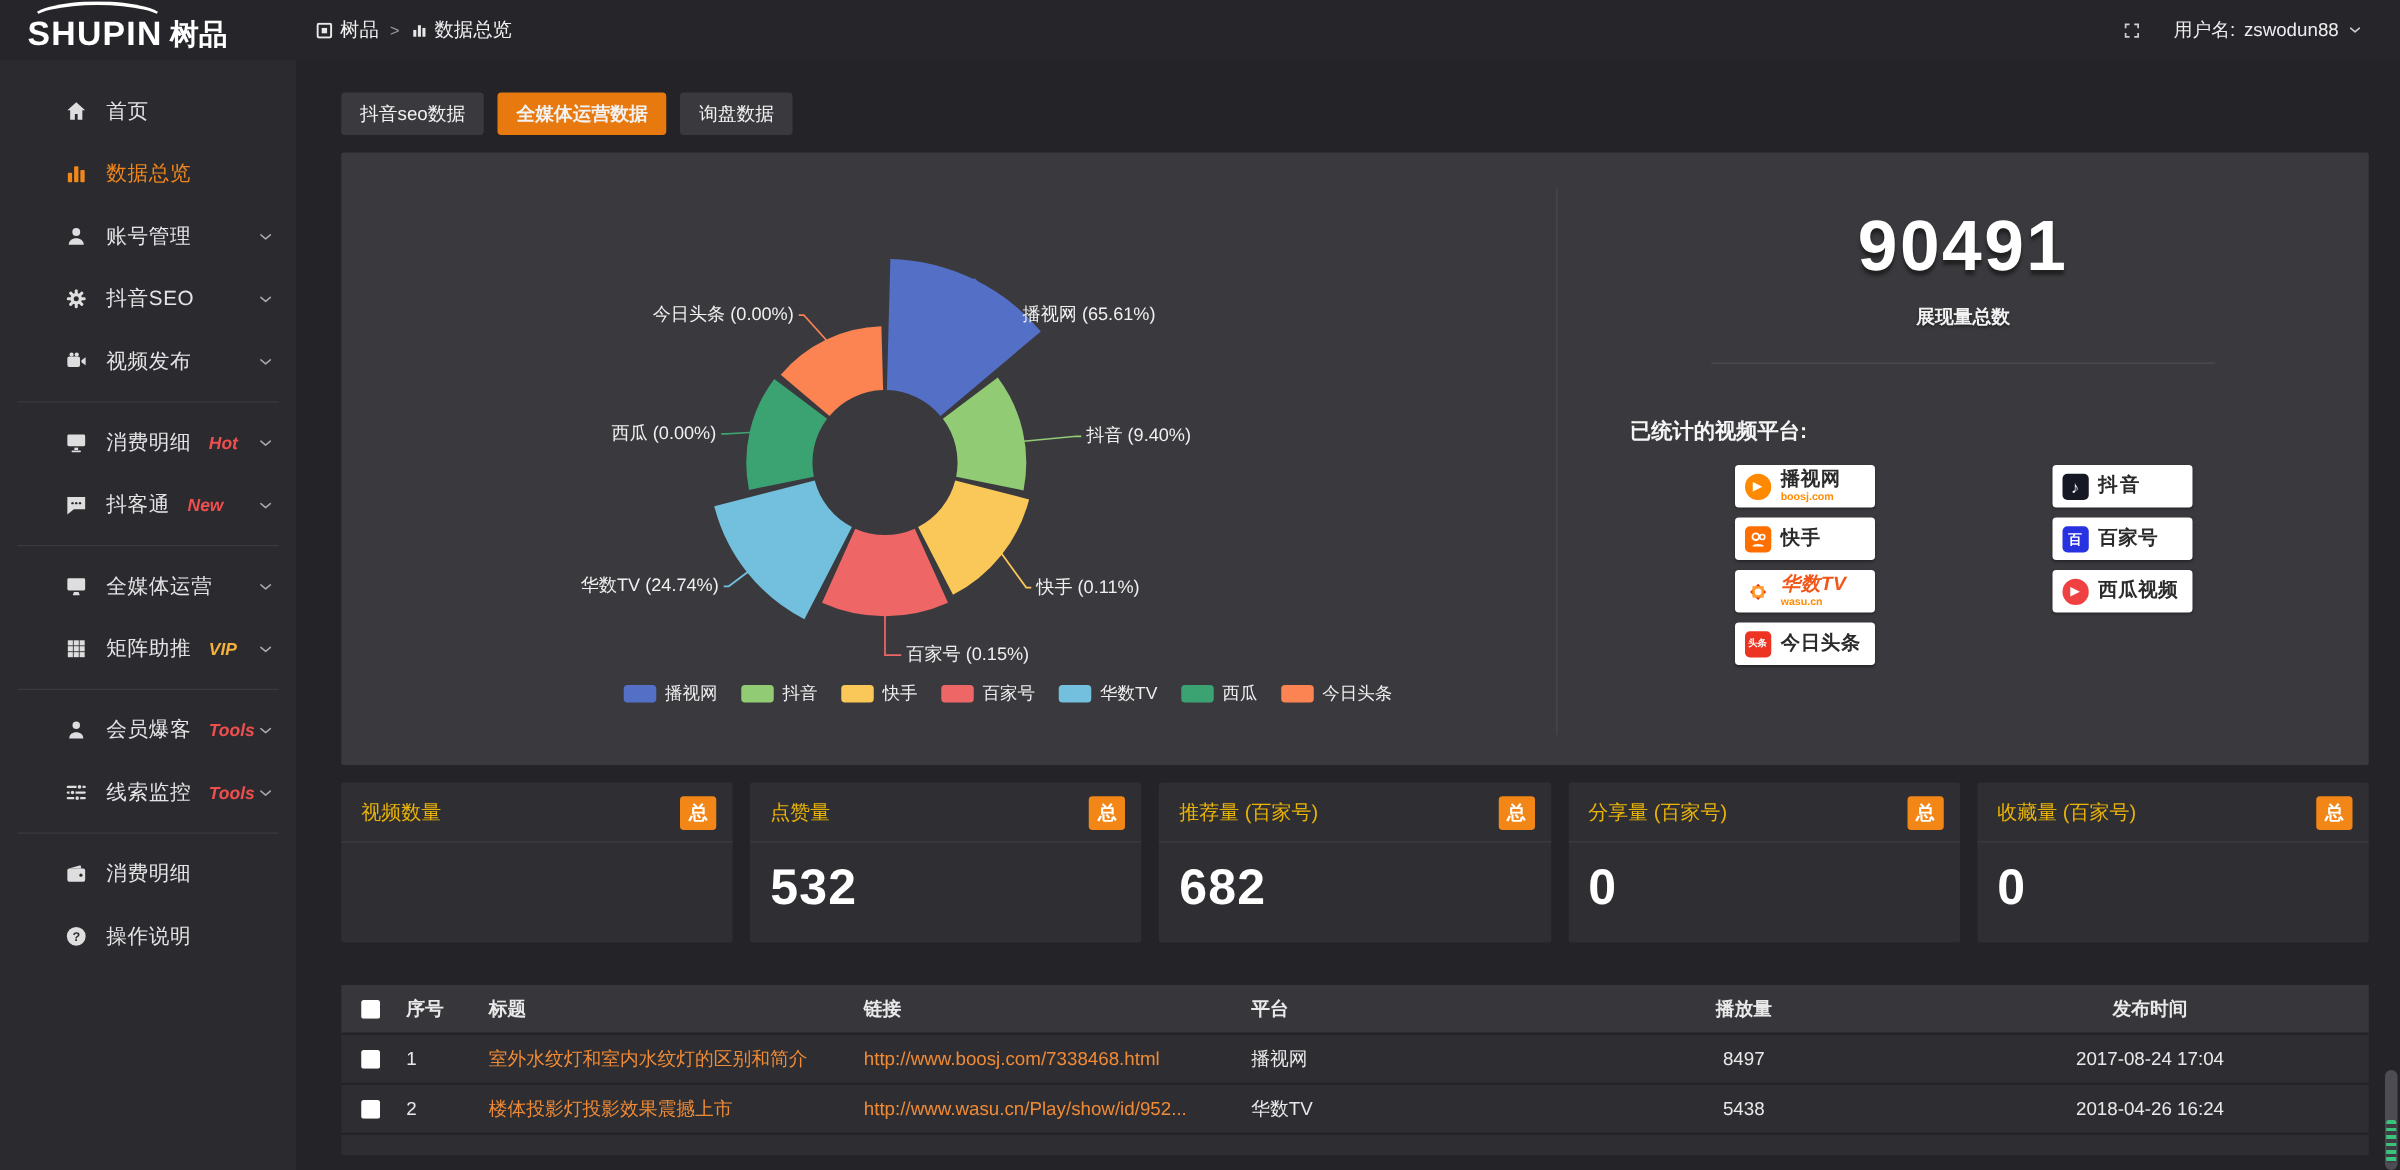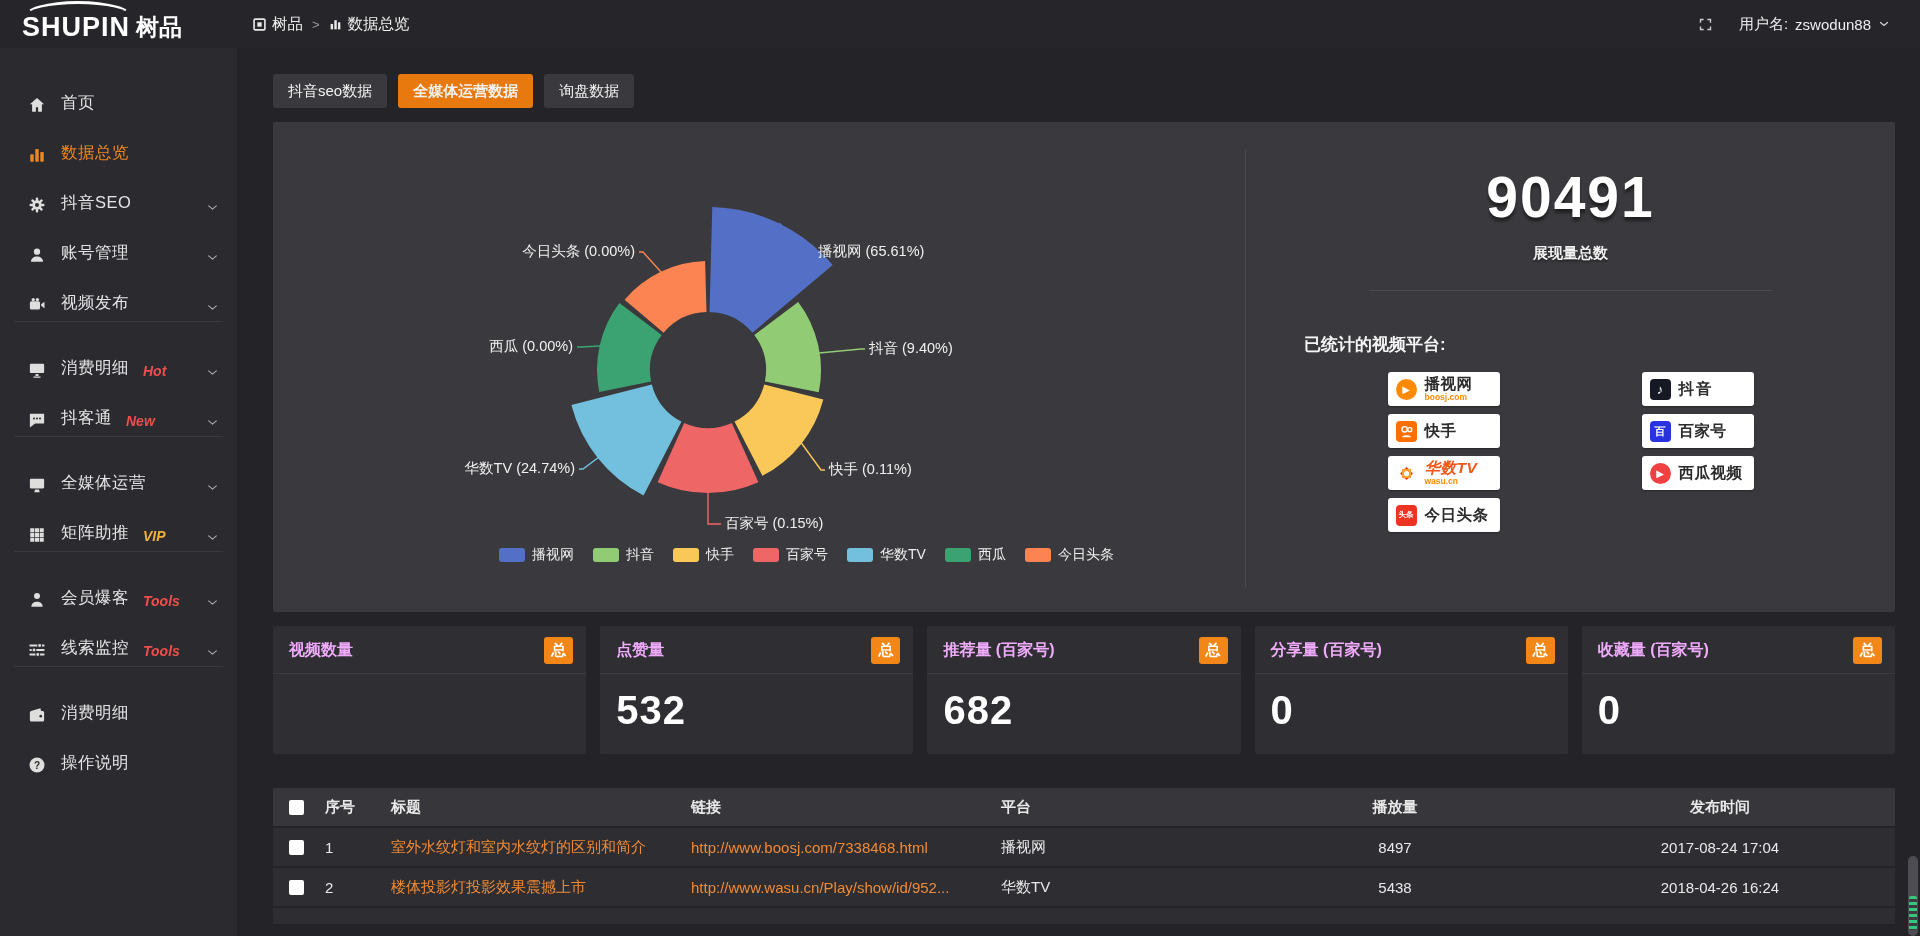--- a/index.html
+++ b/index.html
@@ -19,21 +19,21 @@
   .crumb { display:flex; align-items:center; gap:6px; }
   .crumb .ic { display:inline-flex; color:#e8e8e8; }
   .crumb-sep { color:#9a9a9e; font-size:13px; }
   .topbar-right { margin-left:auto; display:flex; align-items:center; gap:26px; padding-right:30px; color:#ededef; }
   .fs-icon { display:inline-flex; color:#cfcfd2; cursor:pointer;}
   .userbox { display:flex; align-items:center; gap:7px; font-size:15px; cursor:pointer;}
   .userbox .chev { display:inline-flex; color:#cfcfd2; }
 
   
   .sidebar { position:absolute; left:0; top:48px; width:237px; height:888px; background:#2b2b2f; padding-top:16px; }
-  .side-item { height:50px; display:flex; align-items:flex-end; padding:0 18px 0 27px; cursor:pointer; color:#e4e4e6; }
+  .side-item { height:50px; display:flex; align-items:center; padding:0 18px 0 27px; cursor:pointer; color:#e4e4e6;margin-left:24px; }
   .side-item .s-icon { width:19px; height:19px; display:inline-flex; align-items:center; justify-content:center; color:#dededf; flex:0 0 19px;}
   .side-item .s-icon svg { width:18px; height:18px; }
   .side-item .s-label { font-size:16.5px; margin-left:15px; letter-spacing:.5px; }
   .side-item .s-tag { font-size:14px; font-weight:bold; font-style:italic; margin-left:14px; }
   .side-item .s-chev { margin-left:auto; color:#a8a8ac; display:inline-flex; }
   .side-item.active .s-label, .side-item.active .s-icon { color:#f0861c; }
   .side-div { height:1px; background:#3a3a3e; margin:7px 14px; }
 
   
   .main { position:absolute; left:237px; top:48px; width:1683px; height:888px; padding:26px 25px 0 36px; }
@@ -68,21 +68,21 @@
   .pname { color:#2b2b2b; font-size:15.5px; font-weight:bold; letter-spacing:.5px;}
   .psub { font-size:8.5px; font-weight:bold; color:#ff8a00; margin-top:1px;}
   .pb-wasu .pname { color:#f25618; font-style:italic;}
   .pb-douyin .pname { letter-spacing:2px; }
 
   
   .stats { display:flex; gap:14px; margin-top:14px; }
   .card { flex:1; height:128px; background:#2f2f33; border-radius:2px; }
   .card-head { display:flex; align-items:center; justify-content:space-between; padding:11px 13px 9px 16px;
     border-bottom:1px solid #3d3d41; }
-  .card-label { color:#f0abfc; font-size:16px;font-weight:bold; }
+  .card-label { color:#eab308; font-size:16px; }
   .badge { background:#f28617; color:#fff; font-size:15px; font-weight:bold; padding:4px 7px; border-radius:3px; cursor:pointer;}
   .card-value { color:#ffffff; font-size:40px; font-weight:bold; padding:14px 0 0 16px; letter-spacing:1px;}
 
   
   .tbl { margin-top:34px; width:1622px; }
   .trow { display:flex; align-items:center; background:#2e2e32; border-bottom:2px solid #242428; height:40px; }
   .trow.head { background:#37373b; font-weight:bold; }
   .tcell { color:#e9e9ea; font-size:15px; padding:0 6px; overflow:hidden; white-space:nowrap; text-overflow:ellipsis;}
   .c-cb { flex:0 0 46px; display:flex; justify-content:center; }
   .c-idx { flex:0 0 66px; }
@@ -166,46 +166,46 @@
             <svg viewBox="0 0 24 24" fill="currentColor">
               <rect x="3" y="11" width="4.6" height="10" rx="1"></rect>
               <rect x="9.7" y="4" width="4.6" height="17" rx="1"></rect>
               <rect x="16.4" y="8" width="4.6" height="13" rx="1"></rect>
             </svg>
           </span>
           <span class="s-label">数据总览</span>
         </div>
         <div class="side-item">
           <span class="s-icon">
+            <svg viewBox="0 0 24 24" fill="currentColor">
+              <circle cx="12" cy="7.5" r="4.2"></circle>
+              <path d="M4 21c0-4.4 3.6-7 8-7s8 2.6 8 7z"></path>
+            </svg>
+          </span>
+          <span class="s-label">账号管理</span>
+          <span class="s-chev">
+            <svg viewBox="0 0 24 24" width="13" height="13">
+              <path d="M5 9l7 6 7-6" fill="none" stroke="currentColor" stroke-width="2.2" stroke-linecap="round" stroke-linejoin="round"></path>
+            </svg>
+          </span>
+        </div>
+        <div class="side-item">
+          <span class="s-icon">
             <svg viewBox="0 0 24 24">
               <g fill="currentColor">
                 <rect x="10.4" y="2" width="3.2" height="20" rx="1.2"></rect>
                 <rect x="10.4" y="2" width="3.2" height="20" rx="1.2" transform="rotate(90 12 12)"></rect>
                 <rect x="10.4" y="2" width="3.2" height="20" rx="1.2" transform="rotate(45 12 12)"></rect>
                 <rect x="10.4" y="2" width="3.2" height="20" rx="1.2" transform="rotate(-45 12 12)"></rect>
                 <circle cx="12" cy="12" r="6.2"></circle>
               </g>
               <circle cx="12" cy="12" r="2.7" fill="#2b2b2f"></circle>
             </svg>
           </span>
           <span class="s-label">抖音SEO</span>
-          <span class="s-chev">
-            <svg viewBox="0 0 24 24" width="13" height="13">
-              <path d="M5 9l7 6 7-6" fill="none" stroke="currentColor" stroke-width="2.2" stroke-linecap="round" stroke-linejoin="round"></path>
-            </svg>
-          </span>
-        </div>
-        <div class="side-item">
-          <span class="s-icon">
-            <svg viewBox="0 0 24 24" fill="currentColor">
-              <circle cx="12" cy="7.5" r="4.2"></circle>
-              <path d="M4 21c0-4.4 3.6-7 8-7s8 2.6 8 7z"></path>
-            </svg>
-          </span>
-          <span class="s-label">账号管理</span>
           <span class="s-chev">
             <svg viewBox="0 0 24 24" width="13" height="13">
               <path d="M5 9l7 6 7-6" fill="none" stroke="currentColor" stroke-width="2.2" stroke-linecap="round" stroke-linejoin="round"></path>
             </svg>
           </span>
         </div>
         <div class="side-item">
           <span class="s-icon">
             <svg viewBox="0 0 24 24" fill="currentColor">
               <rect x="2.5" y="7" width="13.5" height="11" rx="2"></rect>

